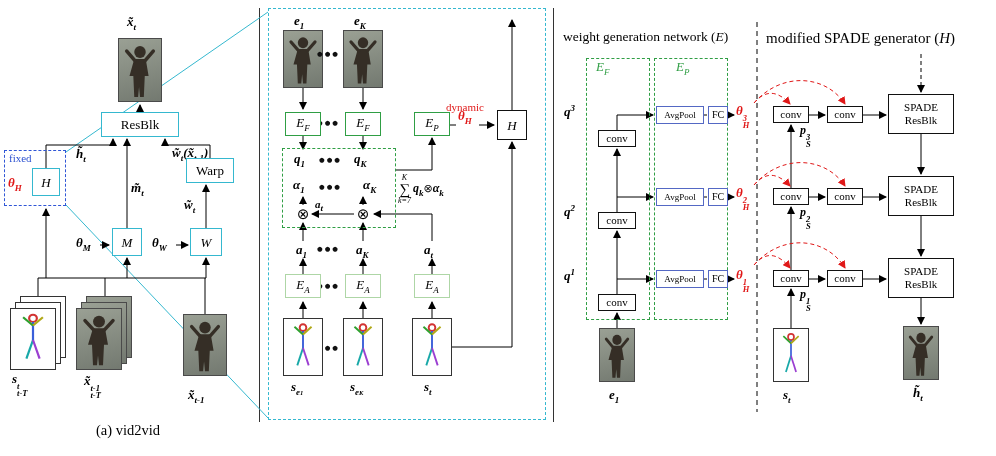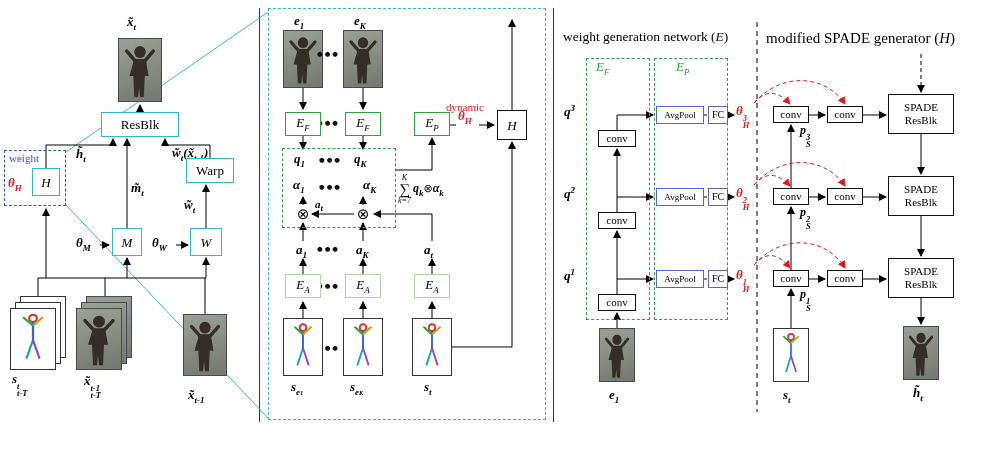--- a/index.html
+++ b/index.html
@@ -160,21 +160,21 @@
         <use href="#person"></use>
       </svg></div>
   <div class="box bc" style="left:101px;top:112px;width:78px;height:25px">
     <span>ResBlk</span>
     </div>
   <div class="lbl" style="left:76px;top:147px">
     <span class="v">h̃</span><sub class="v">t</sub></div>
   <div class="lbl" style="left:172px;top:146px">
     <span class="v">w̃</span><sub class="v">t</sub><span class="v">(x̃</span><sub class="v">t-1</sub><span class="v">)</span></div>
   <div class="dash-blue" style="left:4px;top:150px;width:62px;height:56px"></div>
-  <div class="lbl blue" style="left:9px;top:152px;font-size:11px">weight</div>
+  <div class="lbl blue" style="left:9px;top:152px;font-size:11px">fixed</div>
   <div class="lbl red" style="left:8px;top:176px">
     <span class="v">θ</span><sub class="v">H</sub></div>
   <div class="box bc" style="left:32px;top:168px;width:28px;height:28px">
     <span><i>H</i></span>
     </div>
   <div class="box bc" style="left:186px;top:158px;width:48px;height:25px">
     <span>Warp</span>
     </div>
   <div class="lbl" style="left:131px;top:181px">
     <span class="v">m̃</span><sub class="v">t</sub></div>
@@ -215,20 +215,21 @@
         <span class="sb">t-T</span>
       </span></div>
 
   <div class="photo" style="left:183px;top:314px;width:44px;height:62px">
     <svg viewBox="0 0 44 62" width="100%" height="100%" preserveAspectRatio="none">
         <use href="#person"></use>
       </svg></div>
   <div class="lbl" style="left:188px;top:388px">
     <span class="v">x̃</span><sub class="v">t-1</sub></div>
 
+  <div class="caption" style="left:53px;top:422px;width:150px">(a) vid2vid</div>
 
   <div class="dash-cyan" style="left:268px;top:8px;width:278px;height:412px"></div>
 
   <div class="lbl" style="left:294px;top:14px">
     <span class="v">e</span><sub class="v">1</sub></div>
   <div class="lbl" style="left:354px;top:14px">
     <span class="v">e</span><sub class="v">K</sub></div>
   <div class="photo" style="left:283px;top:30px;width:40px;height:58px">
     <svg viewBox="0 0 44 62" width="100%" height="100%" preserveAspectRatio="none">
         <use href="#person"></use>
@@ -334,21 +335,21 @@
 
   <div class="dash-green" style="left:586px;top:58px;width:64px;height:262px"></div>
   <div class="lbl green" style="left:596px;top:60px">
     <i>E</i><sub>F</sub></div>
   <div class="dash-green" style="left:654px;top:58px;width:74px;height:262px"></div>
   <div class="lbl green" style="left:676px;top:60px">
     <i>E</i><sub>P</sub></div>
 
   <div class="lbl" style="left:564px;top:104px">
     <span class="v">q</span><sup class="v">3</sup></div>
-  <div class="lbl" style="left:564px;top:186px">
+  <div class="lbl" style="left:564px;top:204px">
     <span class="v">q</span><sup class="v">2</sup></div>
   <div class="lbl" style="left:564px;top:268px">
     <span class="v">q</span><sup class="v">1</sup></div>
 
   <div class="box bk" style="left:598px;top:130px;width:38px;height:17px;font-size:11px">
       <span>conv</span>
     </div>
   <div class="box bk" style="left:598px;top:212px;width:38px;height:17px;font-size:11px">
       <span>conv</span>
     </div>

